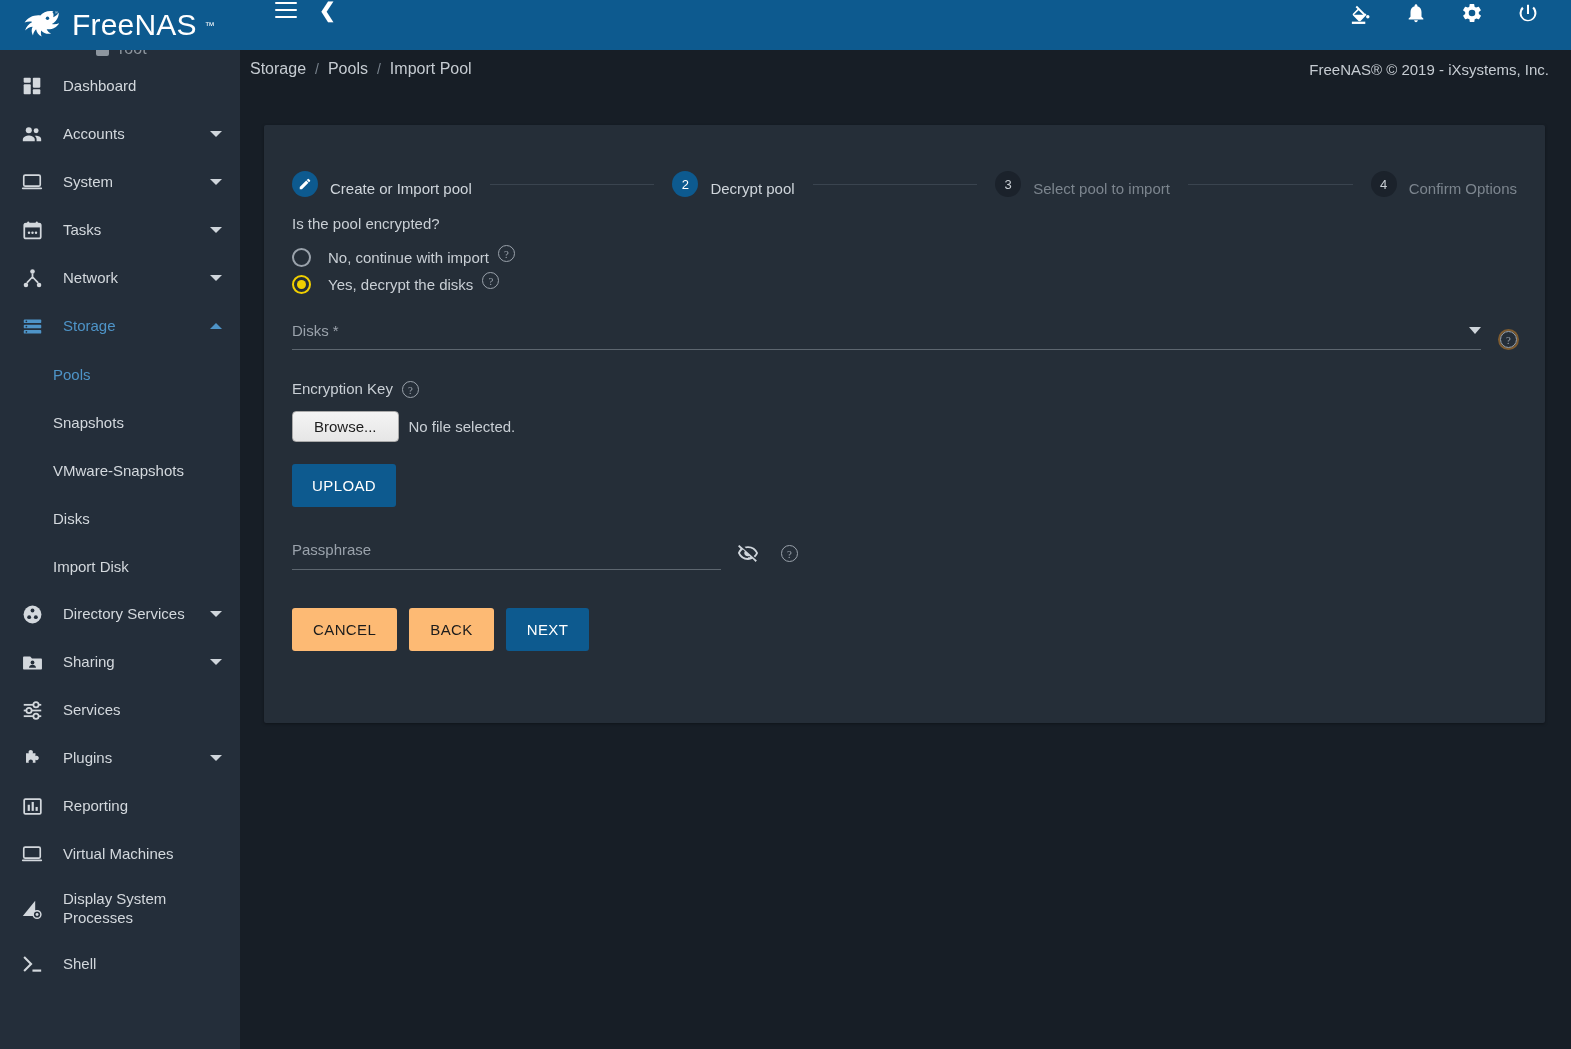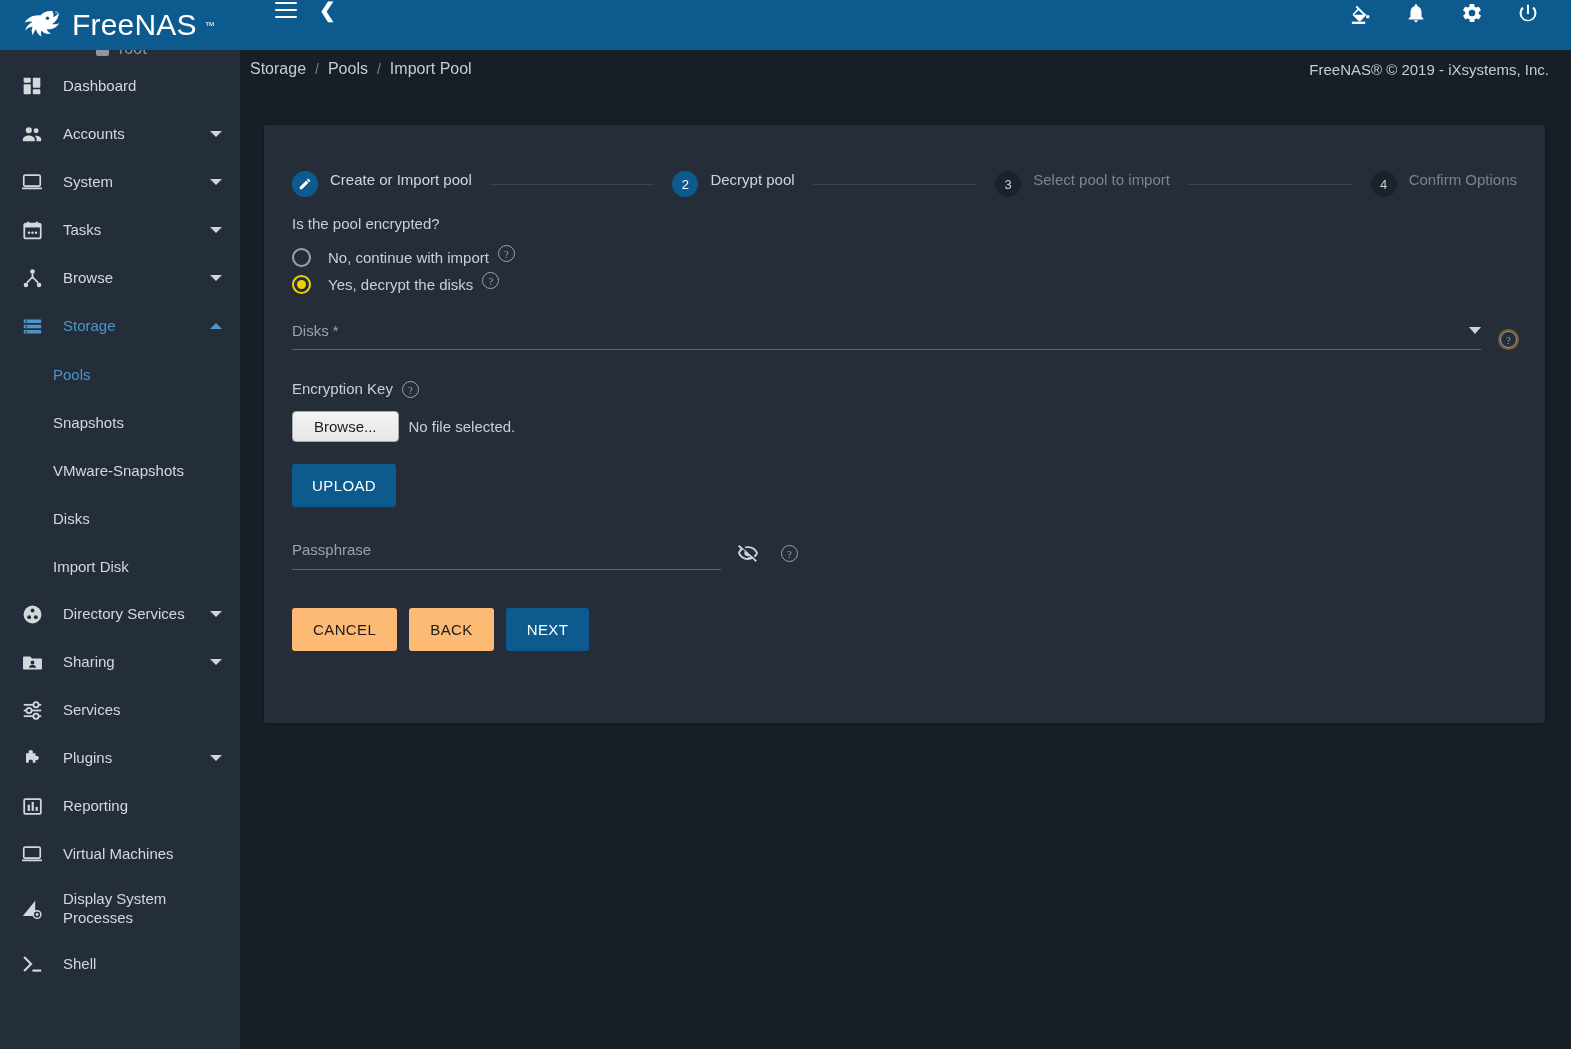--- a/index.html
+++ b/index.html
@@ -84,21 +84,21 @@
   .copyright { margin-left: auto; color: #c6ccd2; font-size: 15px; white-space: nowrap; }
 
   .card {
     position: absolute; left: 24px; top: 75px; width: 1281px; height: 598px;
     background: #252e38; border-radius: 2px;
     box-shadow: 0 1px 3px rgba(0,0,0,.35);
   }
 
   
   .stepper { display: flex; align-items: center; padding: 46px 28px 0 28px; }
-  .step { display: flex; align-items: flex-start; flex: none; }
+  .step { display: flex; align-items: flex-end; flex: none; }
   .step-circle {
     width: 26px; height: 26px; border-radius: 50%; display: flex;
     align-items: center; justify-content: center; font-size: 13px; flex: none;
   }
   .step-circle.done { background: #0d5a8f; }
   .step-circle.done svg { fill: #fff; }
   .step-circle.current { background: #0d5a8f; color: #fff; }
   .step-circle.todo { background: #1b222b; color: #c9cfd5; }
   .step-label { font-size: 15px; margin-left: 12px; white-space: nowrap; }
   .step-label.on { color: #cfd5db; }
@@ -289,21 +289,21 @@
         <span class="nicon">
           <svg width="21" height="21" viewBox="0 0 24 24">
               <circle cx="12" cy="4" r="2.6"></circle>
               <circle cx="4.5" cy="19.5" r="2.6"></circle>
               <circle cx="19.5" cy="19.5" r="2.6"></circle>
               <path d="M11 6.3h2v6h-2z"></path>
               <path d="M12 11.5 6.3 17.6l-1.5-1.4L11 10z"></path>
               <path d="m12 11.5 5.7 6.1 1.5-1.4L13 10z"></path>
             </svg>
         </span>
-        <span class="nlabel">Browse</span>
+        <span class="nlabel">Network</span>
         <span class="caret"></span>
       </div>
 
       <div class="nav-item active">
         <span class="nicon">
           <svg width="21" height="21" viewBox="0 0 24 24">
               <rect x="2" y="4" width="20" height="4" rx="1"></rect>
               <rect x="2" y="10" width="20" height="4" rx="1"></rect>
               <rect x="2" y="16" width="20" height="4" rx="1"></rect>
               <circle cx="5" cy="6" r="1" fill="#242e3a"></circle>

